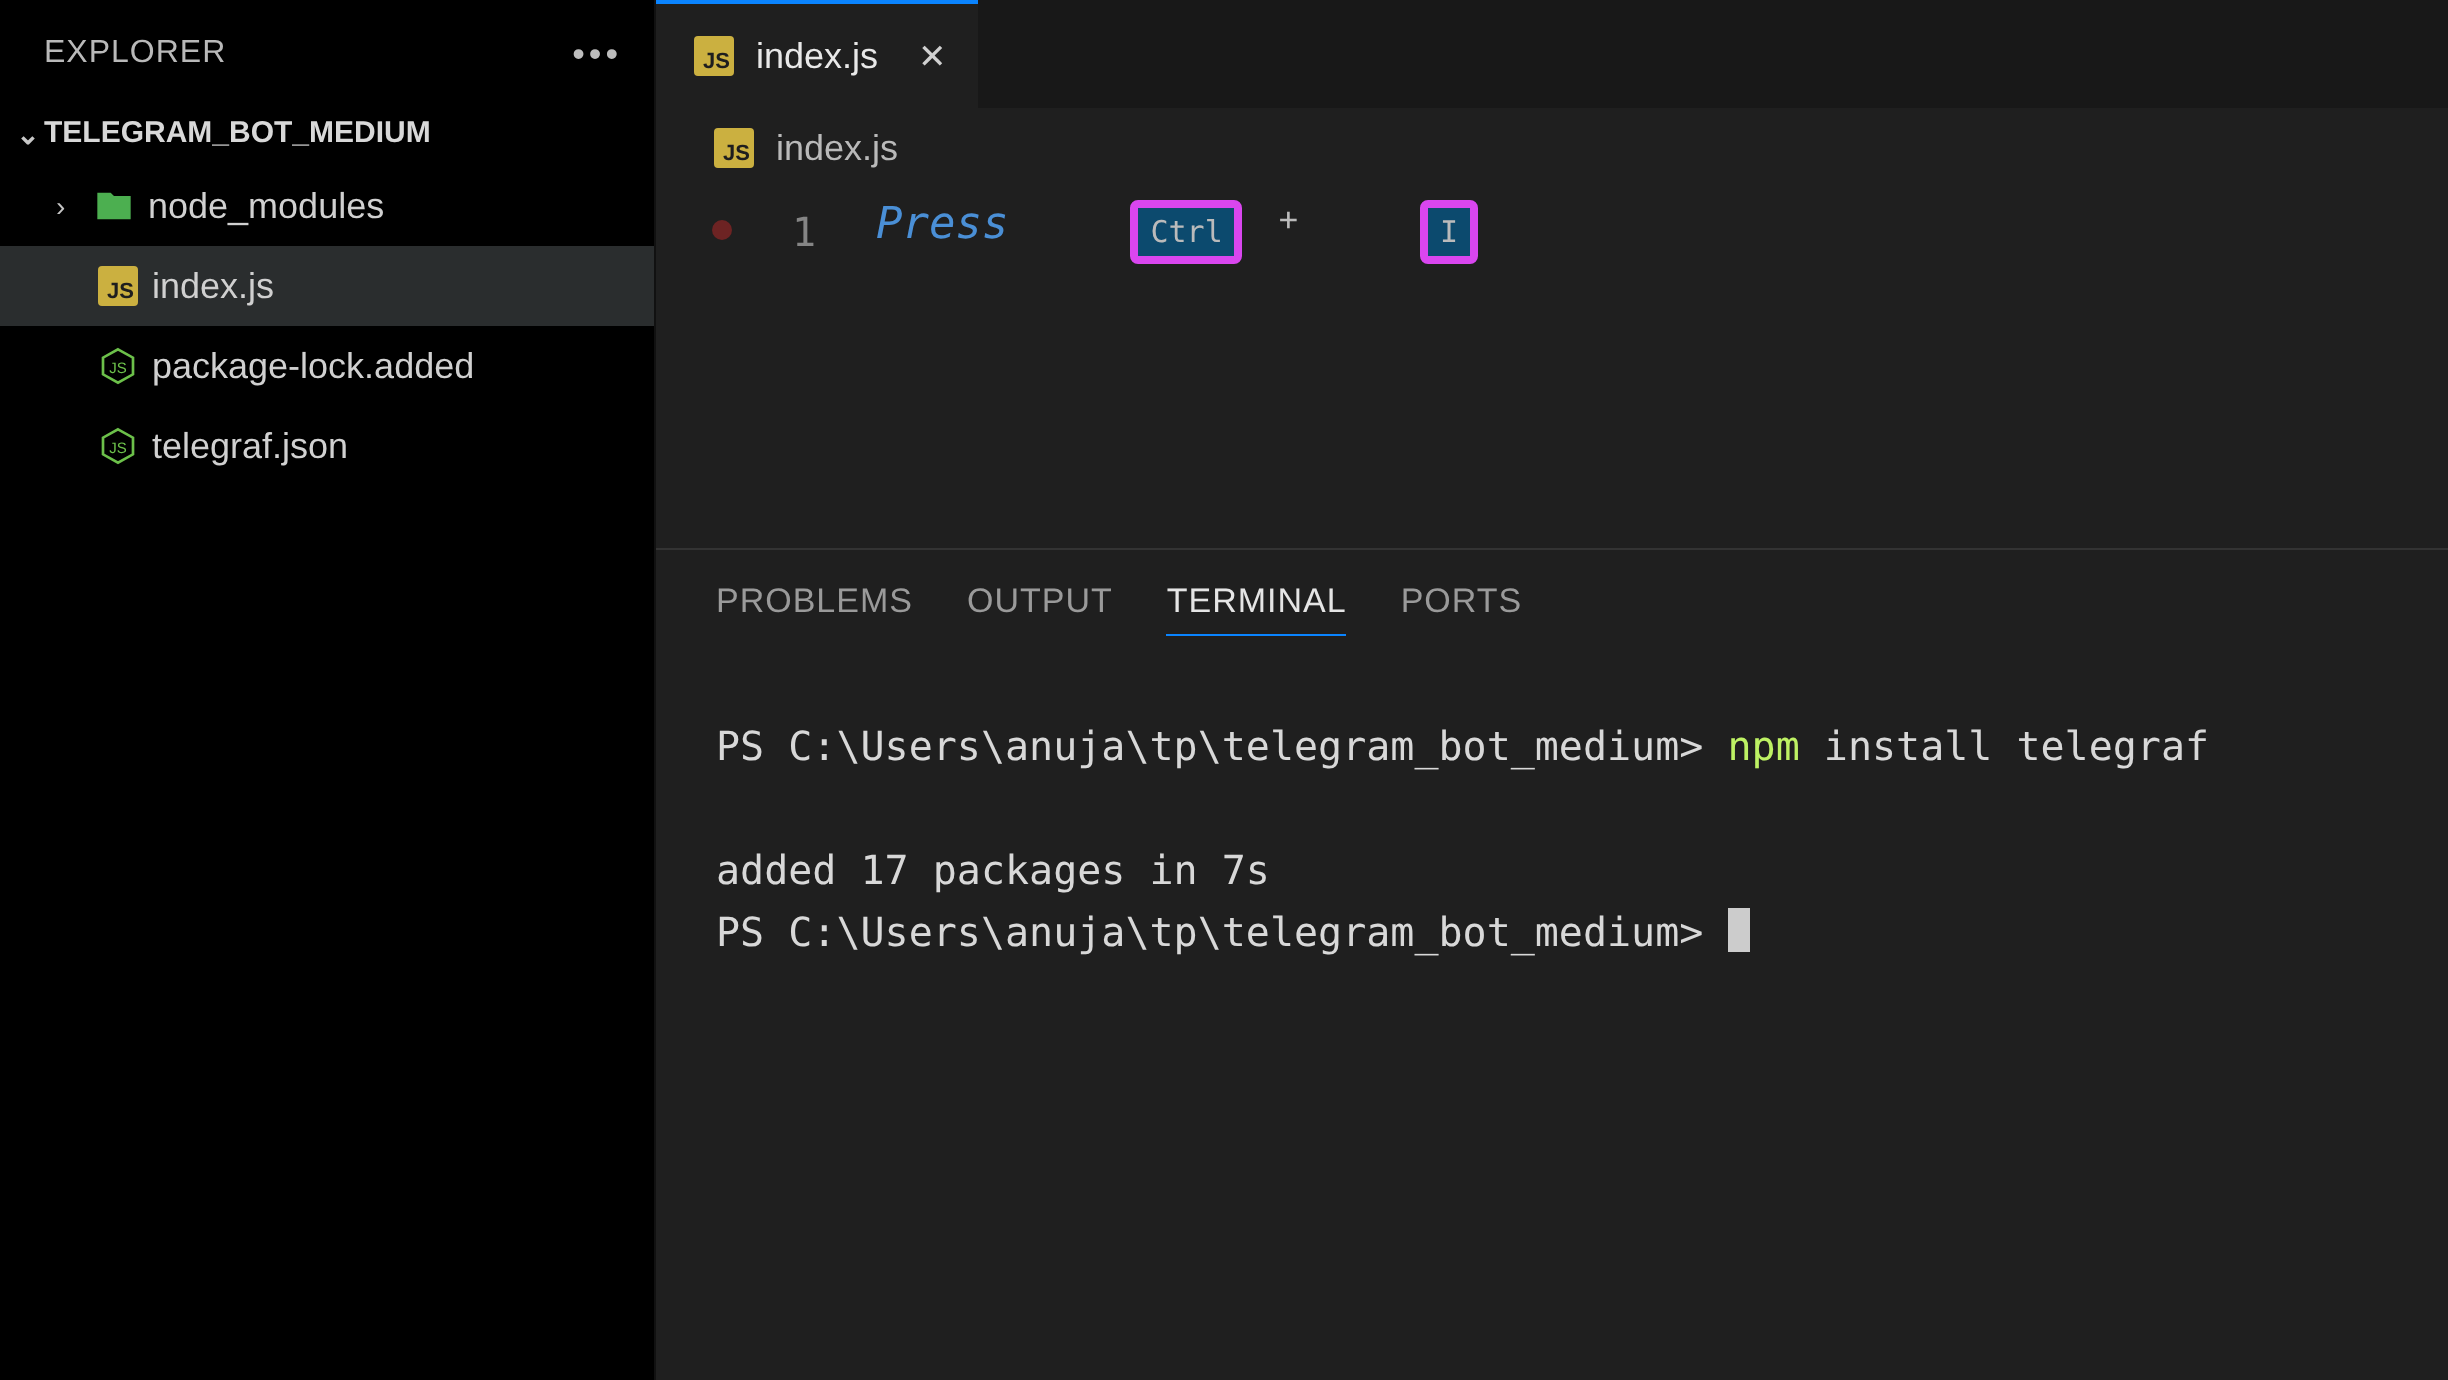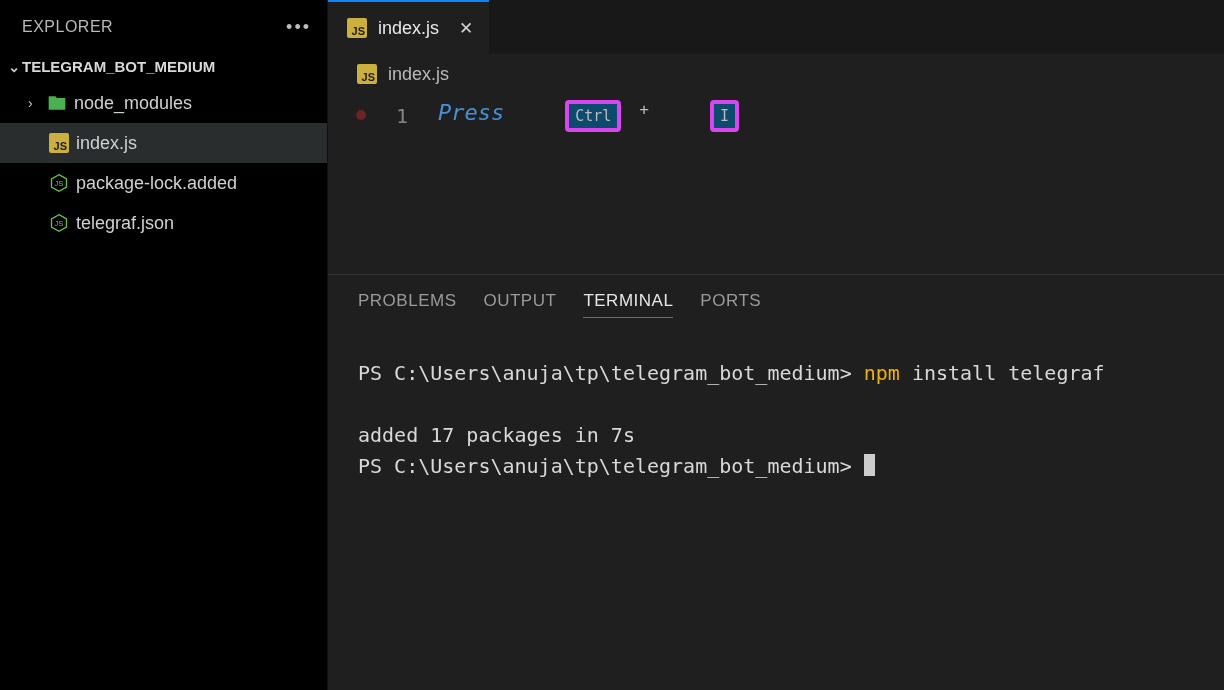--- a/index.html
+++ b/index.html
@@ -43,21 +43,21 @@
   .code-line { flex: 1; display: flex; align-items: flex-start; padding-top: 4px; font-family: Consolas, monospace; font-size: 22px; font-style: italic; color: #4a8fd6; gap: 18px; flex-wrap: nowrap; overflow: hidden; text-align: center; }
   .kbd { display: inline-flex; align-items: center; justify-content: center; padding: 1px 6px; border: 4px solid #d946ef; border-radius: 4px; font-size: 15px; font-style: normal; color: #bbbbbb; background: #0c4a6e; font-family: Consolas, monospace; line-height: 22px; margin-left: 43px; }
   .plus { font-style: normal; color: #bbbbbb; font-size: 16px; }
 
   
   .panel { flex: 1; border-top: 1px solid #333; background: #1f1f1f; display: flex; flex-direction: column; }
   .panel-tabs { display: flex; gap: 27px; padding: 16px 30px 10px 30px; }
   .panel-tab { font-size: 17px; color: #9a9a9a; letter-spacing: 0.5px; cursor: pointer; padding-bottom: 6px; }
   .panel-tab.active { color: #e5e5e5; border-bottom: 1px solid #0a84ff; }
   .terminal { flex: 1; padding: 30px 30px 0 30px; font-family: Consolas, monospace; font-size: 20px; color: #d8d8d8; line-height: 31px; white-space: pre; }
-  .term-cmd { color: #eab308; }
+  .term-cmd { color: #bef264; }
   .cursor { display: inline-block; width: 11px; height: 22px; background: #cccccc; vertical-align: -3px; }
 </style>
 </head>
 <body>
 
 <div class="app">
 
   <div class="sidebar">
     <div class="sidebar-header">
       <span class="sidebar-title">EXPLORER</span>

